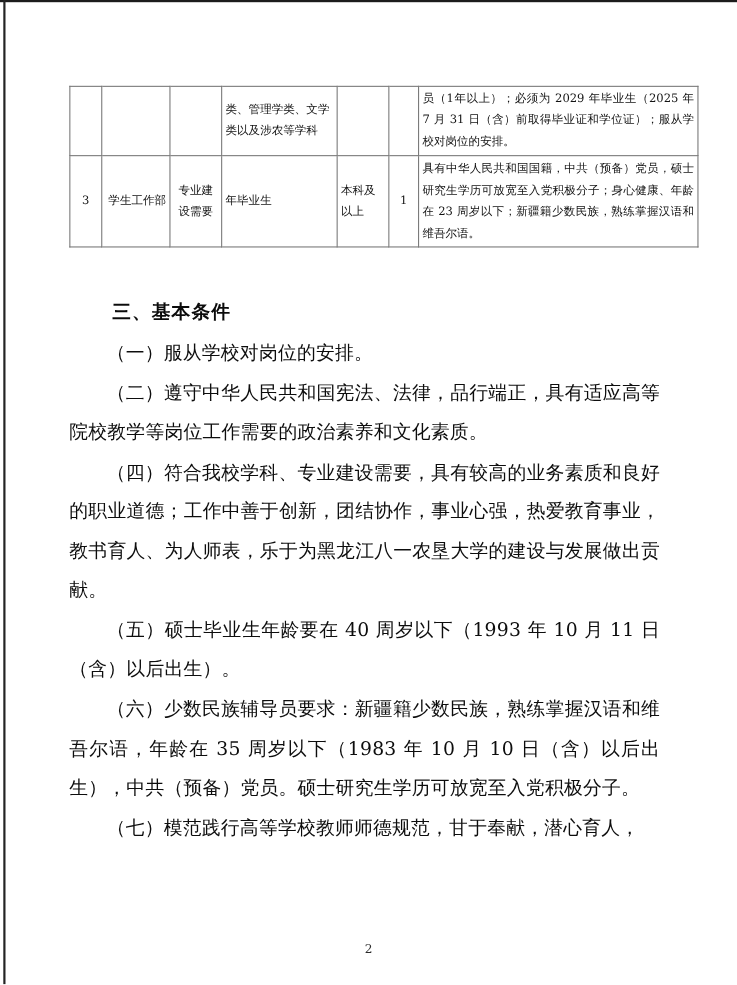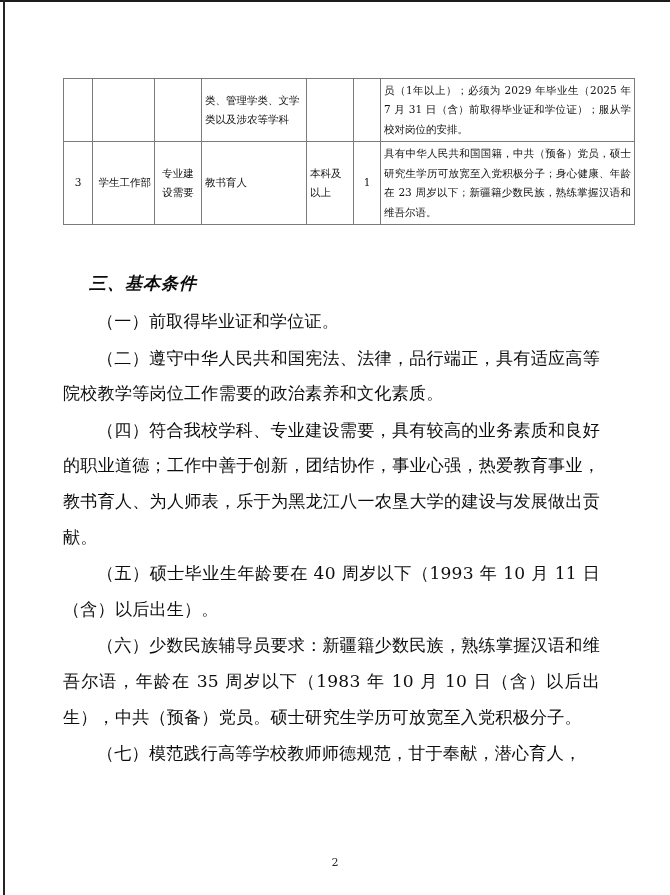--- a/index.html
+++ b/index.html
@@ -59,28 +59,27 @@
   td.c-post    { width: 40px;  text-align: center; }
   td.c-major   { width: 98px;  text-align: left;   }
   td.c-degree  { width: 40px;  text-align: left; }
   td.c-count   { width: 20px;  text-align: center; }
   td.c-req     { width: 247px; text-align: justify; text-align-last: left; }
   .cell-text { display: block; }
 
   
   .section-heading {
     position: absolute;
-    left: 89px;
+    left: 102px;
     top: 272px;
     font-family: "DejaVu Sans", "Liberation Sans", sans-serif;
     font-weight: bold;
     font-size: 17px;
     letter-spacing: 1px;
     color: #0b0b0b;
-    font-style: italic;
   }
   #body-text {
     position: absolute;
     left: 63px;
     top: 304px;
     width: 537px;
   }
   .para {
     margin: 0 0 1px 0;
     font-family: "DejaVu Serif", "Liberation Serif", serif;
@@ -140,39 +139,39 @@
         <td class="c-no">
             <span class="cell-text">3</span>
           </td>
         <td class="c-dept">
             <span class="cell-text">学生工作部</span>
           </td>
         <td class="c-post">
             <span class="cell-text">专业建设需要</span>
           </td>
         <td class="c-major">
-            <span class="cell-text">教书育人</span>
+            <span class="cell-text">年毕业生</span>
           </td>
         <td class="c-degree">
             <span class="cell-text">本科及以上</span>
           </td>
         <td class="c-count">
             <span class="cell-text">1</span>
           </td>
         <td class="c-req">
             <span class="cell-text">具有中华人民共和国国籍，中共（预备）党员，硕士研究生学历可放宽至入党积极分子；身心健康、年龄在 23 周岁以下；新疆籍少数民族，熟练掌握汉语和维吾尔语。</span>
           </td>
       </tr>
     </tbody>
   </table>
 
   <div class="section-heading">三、基本条件</div>
 
   <div id="body-text">
-    <p class="para">（一）前取得毕业证和学位证。</p>
+    <p class="para">（一）服从学校对岗位的安排。</p>
     <p class="para">（二）遵守中华人民共和国宪法、法律，品行端正，具有适应高等院校教学等岗位工作需要的政治素养和文化素质。</p>
     <p class="para">（四）符合我校学科、专业建设需要，具有较高的业务素质和良好的职业道德；工作中善于创新，团结协作，事业心强，热爱教育事业，教书育人、为人师表，乐于为黑龙江八一农垦大学的建设与发展做出贡献。</p>
     <p class="para">（五）硕士毕业生年龄要在 40 周岁以下（1993 年 10 月 11 日（含）以后出生）。</p>
     <p class="para">（六）少数民族辅导员要求：新疆籍少数民族，熟练掌握汉语和维吾尔语，年龄在 35 周岁以下（1983 年 10 月 10 日（含）以后出生），中共（预备）党员。硕士研究生学历可放宽至入党积极分子。</p>
     <p class="para">（七）模范践行高等学校教师师德规范，甘于奉献，潜心育人，</p>
   </div>
 
   <div class="page-number">2</div>
 
 </div>

